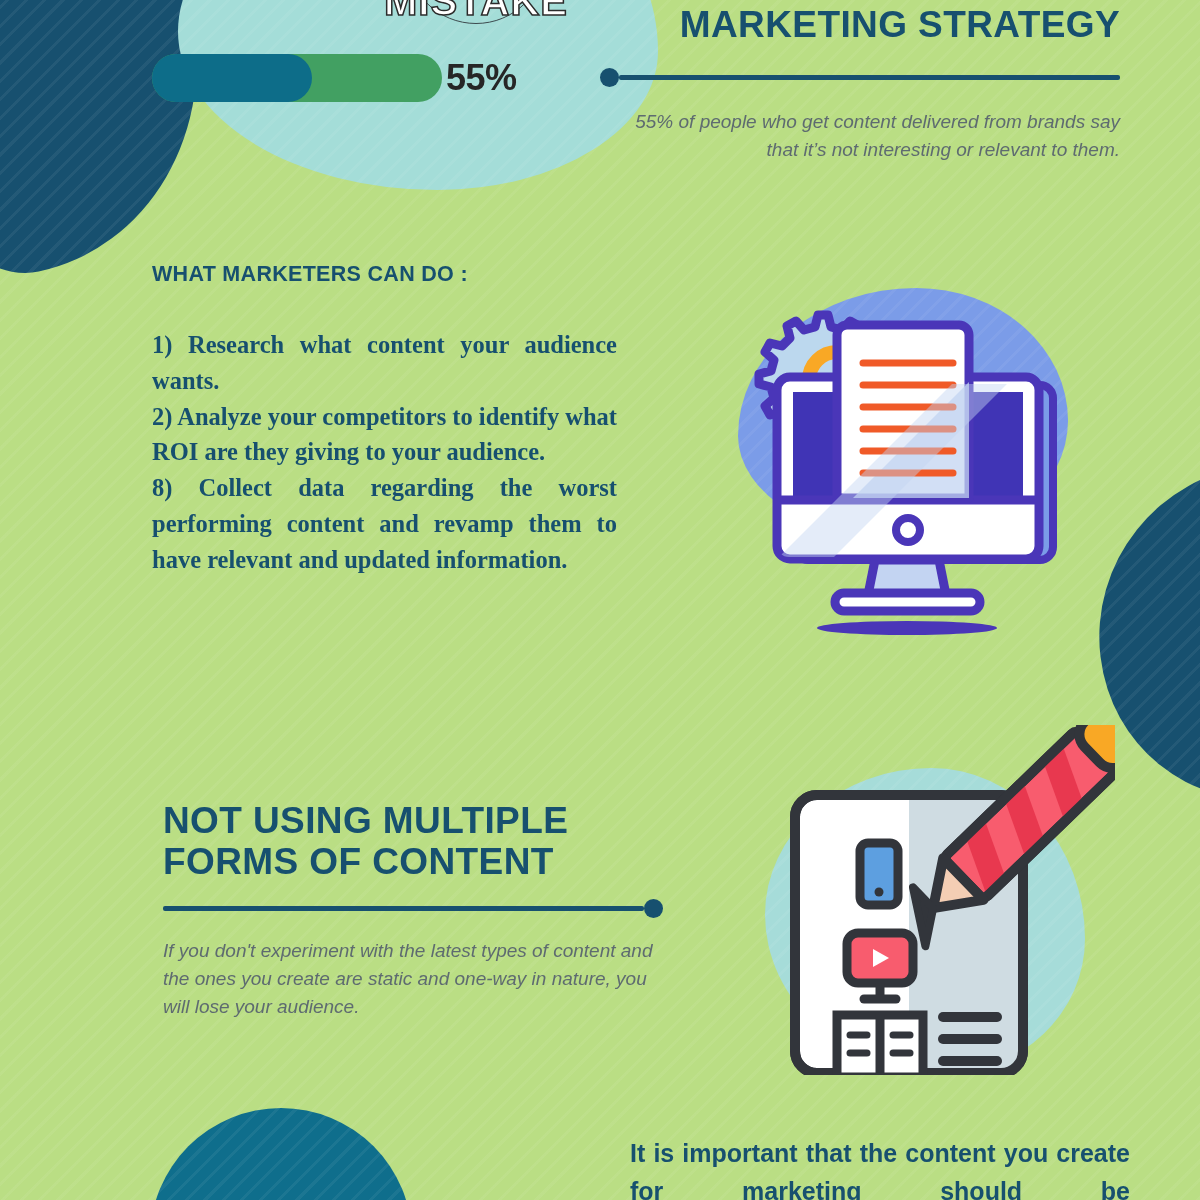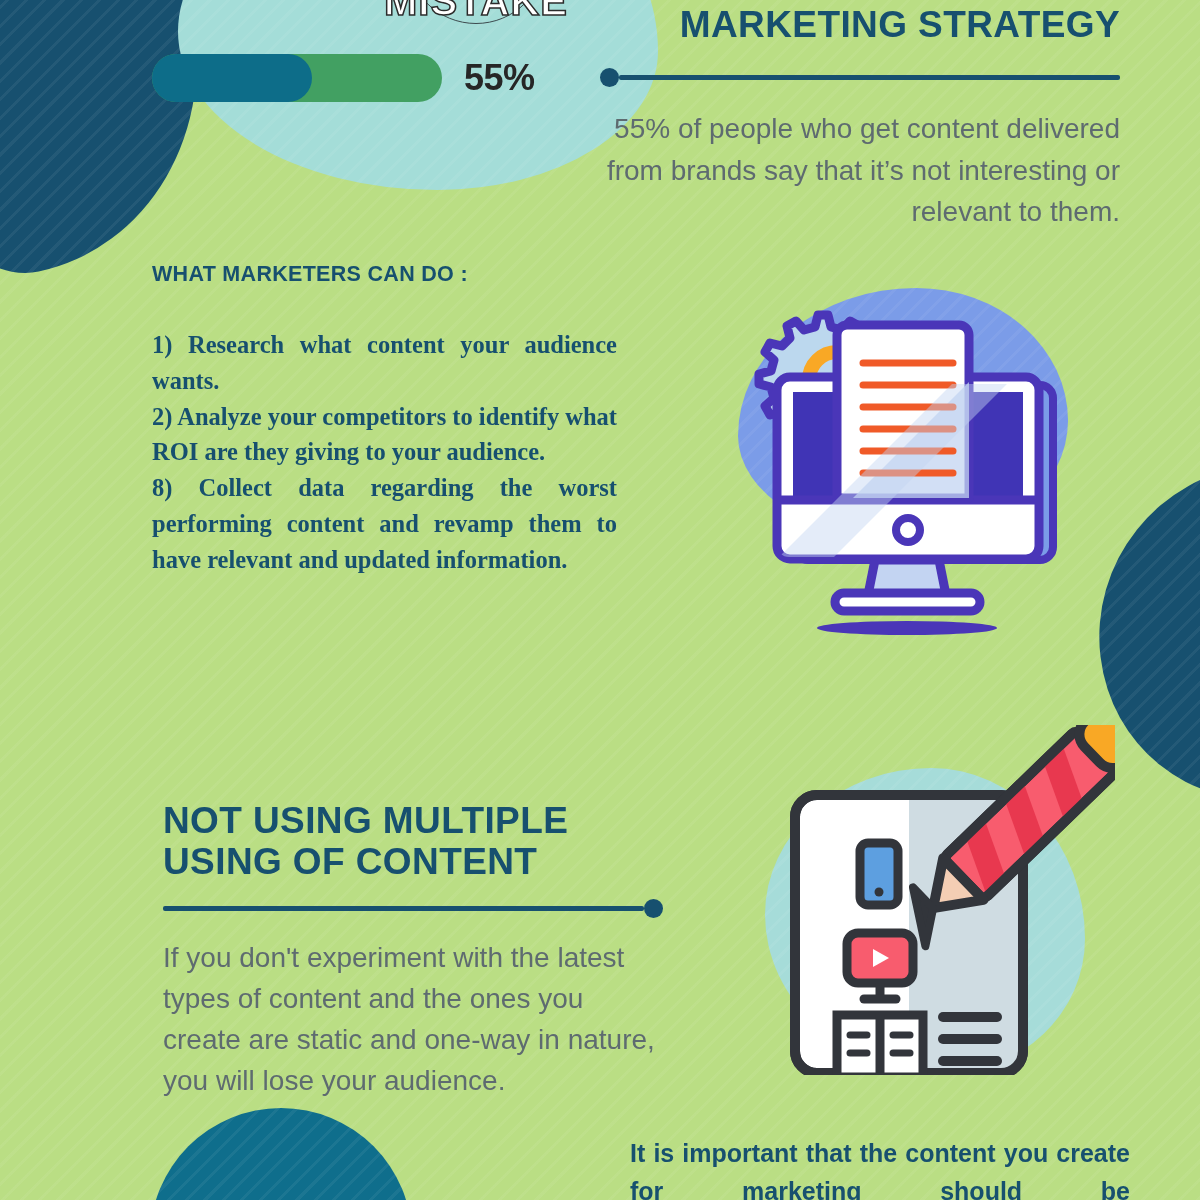--- a/index.html
+++ b/index.html
@@ -86,21 +86,21 @@
     -webkit-text-stroke:1.5px #2b2b2b;
     letter-spacing:1px;
     line-height:1;
     padding-bottom:2px;
     white-space:nowrap;
   }
 
   
   .progress-wrap {
     position:absolute; left:152px; top:54px;
-    display:flex; align-items:center; gap:22px;
+    display:flex; align-items:center; gap:4px;
     z-index:4;
   }
   .progress-track {
     position:relative;
     width:290px; height:48px;
     background:#42a062;
     border-radius:26px;
   }
   .progress-fill {
     position:absolute; left:0; top:0; bottom:0;
@@ -127,23 +127,24 @@
   }
   .divider .bar {
     height:5px; background:#17506f; flex:1; border-radius:2px;
   }
   .divider .dot {
     width:19px; height:19px; border-radius:50%; background:#17506f;
     flex:0 0 auto;
   }
   .sub-body {
     color:#5e6b70;
-    font-size:28px;
+    font-size:19px;
     line-height:1.47;
     font-weight:400;
+    font-style:italic;
   }
 
   
   .sec-strategy {
     position:absolute;
     left:600px; top:4px; width:520px;
     z-index:5;
     text-align:right;
   }
   .sec-strategy .heading { font-size:37px; }
@@ -290,21 +291,21 @@
 
       <path d="M140 275 l-8 40 h80 l-8 -40 z" fill="#c3d4f2" stroke="#4a36b8" stroke-width="9" stroke-linejoin="round"></path>
       <rect x="100" y="308" width="145" height="18" rx="9" fill="#ffffff" stroke="#4a36b8" stroke-width="9"></rect>
       <ellipse cx="172" cy="343" rx="90" ry="7" fill="#4a36b8"></ellipse>
     </svg>
   </div>
 
   <section class="sec-forms">
     <h1 class="heading">
       <span>NOT USING MULTIPLE</span><br>
-      <span>USING OF CONTENT</span>
+      <span>FORMS OF CONTENT</span>
     </h1>
     <div class="divider">
       <span class="bar"></span>
       <span class="dot"></span>
     </div>
     <p class="sub-body">If you don't experiment with the latest types of content and the ones you create are static and one-way in nature, you will lose your audience.</p>
   </section>
 
   <div class="illus illus-pencil">
     <svg viewBox="0 0 330 350" width="330" height="350" aria-hidden="true">

